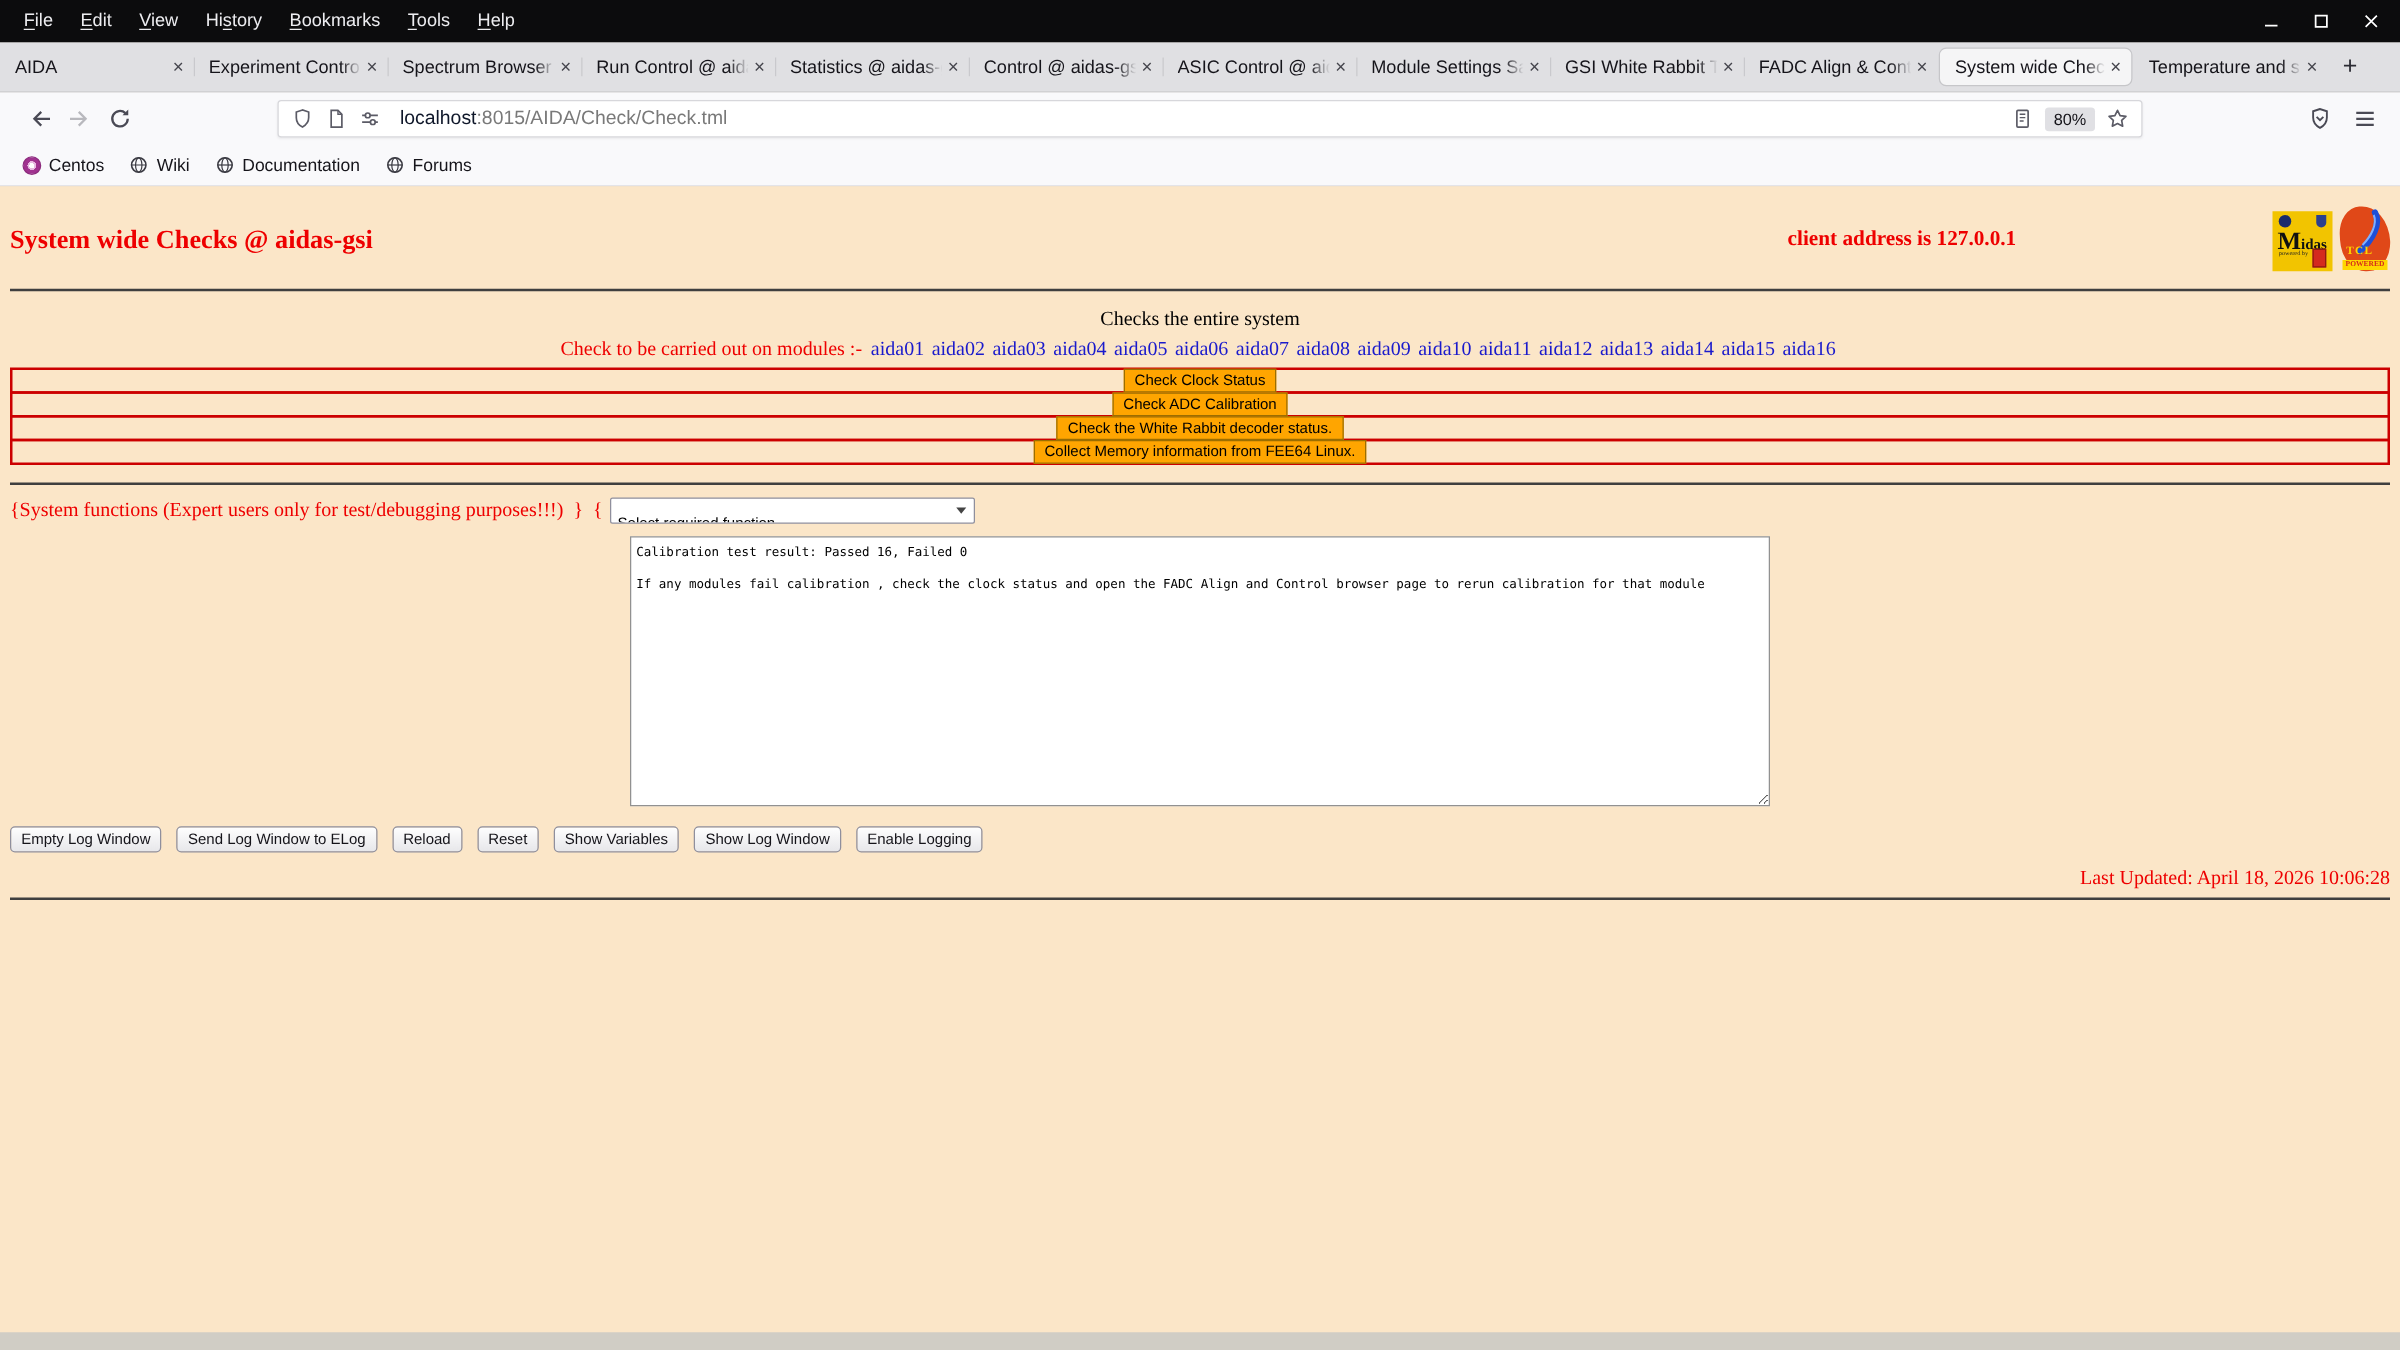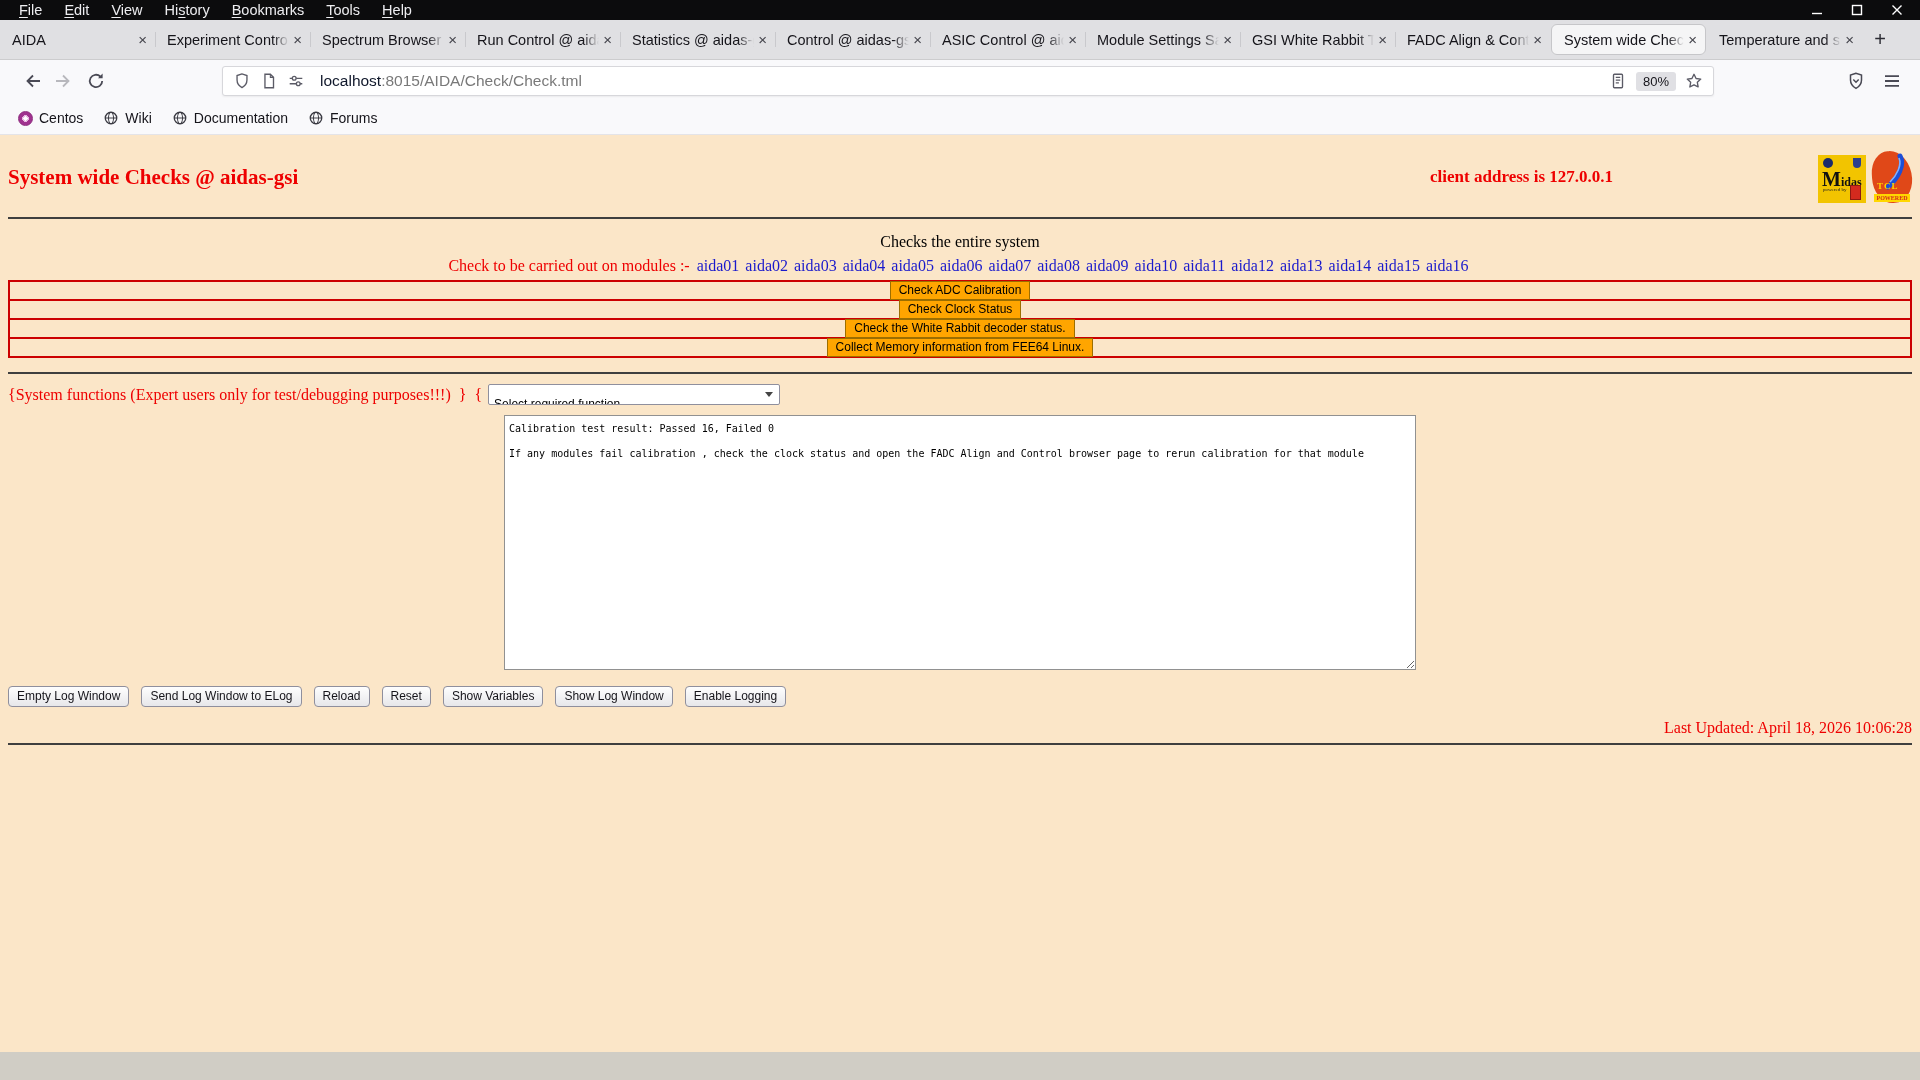--- a/index.html
+++ b/index.html
@@ -1,20 +1,20 @@
 <!DOCTYPE html>
 <html><head>
 <meta charset="utf-8">
 <style>
   * { margin:0; padding:0; box-sizing:border-box; }
   html,body { width:1920px; height:1080px; overflow:hidden; }
   body { font-family:"Liberation Sans","DejaVu Sans",sans-serif; background:#d0cdc5; }
 
   
-  .titlebar { height:20px; background:#0c0c0d; display:flex; align-items:center; color:#ededf0; }
+  .titlebar { height:34px; background:#0c0c0d; display:flex; align-items:center; color:#ededf0; }
   .menubar { display:flex; align-items:center; padding-left:8px; }
   .menu-item { font-size:14.5px; padding:4px 11px; cursor:default; }
   .menu-item u { text-decoration:underline; text-underline-offset:2px; }
   .window-controls { margin-left:auto; display:flex; align-items:center; gap:26px; padding-right:16px; }
   .wc { width:14px; height:14px; display:flex; align-items:center; justify-content:center; color:#fff; }
 
   .tabbar { height:40px; background:#e0e0e3; display:flex; align-items:stretch; border-bottom:1px solid #ccccce; }
   .tab { width:155px; display:flex; align-items:center; padding:0 4px 0 12px; font-size:14.5px;
          color:#15141a; position:relative; border-radius:6px; margin:4px 0; }
   .tab:not(:first-child)::before { content:''; position:absolute; left:0; top:26%; height:48%; width:1px; background:#c9c9cd; }
@@ -83,21 +83,21 @@
 
   .rule-2 { margin-top:14px; }
   .sysfunc-row { display:flex; align-items:center; margin-top:10px; }
   .sysfunc-label { color:#ee0000; font-size:16px; white-space:pre; }
   .select-wrap { position:relative; margin-left:6px; display:inline-flex; }
   .func-select { appearance:none; -webkit-appearance:none; font-family:"Liberation Sans",sans-serif; font-size:12px;
                  width:292px; height:21px; background:#fff; border:1px solid #8f8f9d; border-radius:2px; padding:12px 20px 0 5px; }
   .select-wrap::after { content:''; position:absolute; right:7px; top:8px; border:4px solid transparent; border-top:5px solid #444; pointer-events:none; }
 
   .log-area { display:flex; justify-content:center; margin-top:10px; }
-  .log-textarea { width:912px; height:255px; background:#fff; border:1px solid #919191; resize:both;
+  .log-textarea { width:912px; height:216px; background:#fff; border:1px solid #919191; resize:both;
                   font-family:"DejaVu Sans Mono","Liberation Mono",monospace; font-size:10px; line-height:12.5px;
                   padding:7px 4px; color:#000; }
   .log-buttons { display:flex; gap:12px; margin-top:16px; }
   .ff-btn { font-family:"Liberation Sans",sans-serif; font-size:12px; color:#15141a; padding:2px 8px 3px;
             background:linear-gradient(#fefefe,#e7e7ea); border:1px solid #8f8f9d; border-radius:4px; cursor:pointer; }
   .last-updated { text-align:right; color:#ee0000; font-size:16px; margin-top:12px; }
   .rule-3 { margin-top:6px; }
 
   .desktop-edge { height:18px; background:#d0cdc5; }
   svg { display:block; }
@@ -320,24 +320,24 @@
   <hr class="rule rule-1">
 
   <div class="subtitle">Checks the entire system</div>
 
   <div class="modules-line">
     <span class="modules-prefix">Check to be carried out on modules :-</span><span class="module-link">aida01</span><span class="module-link">aida02</span><span class="module-link">aida03</span><span class="module-link">aida04</span><span class="module-link">aida05</span><span class="module-link">aida06</span><span class="module-link">aida07</span><span class="module-link">aida08</span><span class="module-link">aida09</span><span class="module-link">aida10</span><span class="module-link">aida11</span><span class="module-link">aida12</span><span class="module-link">aida13</span><span class="module-link">aida14</span><span class="module-link">aida15</span><span class="module-link">aida16</span>
   </div>
 
   <div class="check-table">
     <div class="check-row">
+      <button class="check-btn">Check Clock Status</button>
+    </div>
+    <div class="check-row">
       <button class="check-btn">Check ADC Calibration</button>
-    </div>
-    <div class="check-row">
-      <button class="check-btn">Check Clock Status</button>
     </div>
     <div class="check-row">
       <button class="check-btn">Check the White Rabbit decoder status.</button>
     </div>
     <div class="check-row">
       <button class="check-btn">Collect Memory information from FEE64 Linux.</button>
     </div>
   </div>
 
   <hr class="rule rule-2">

